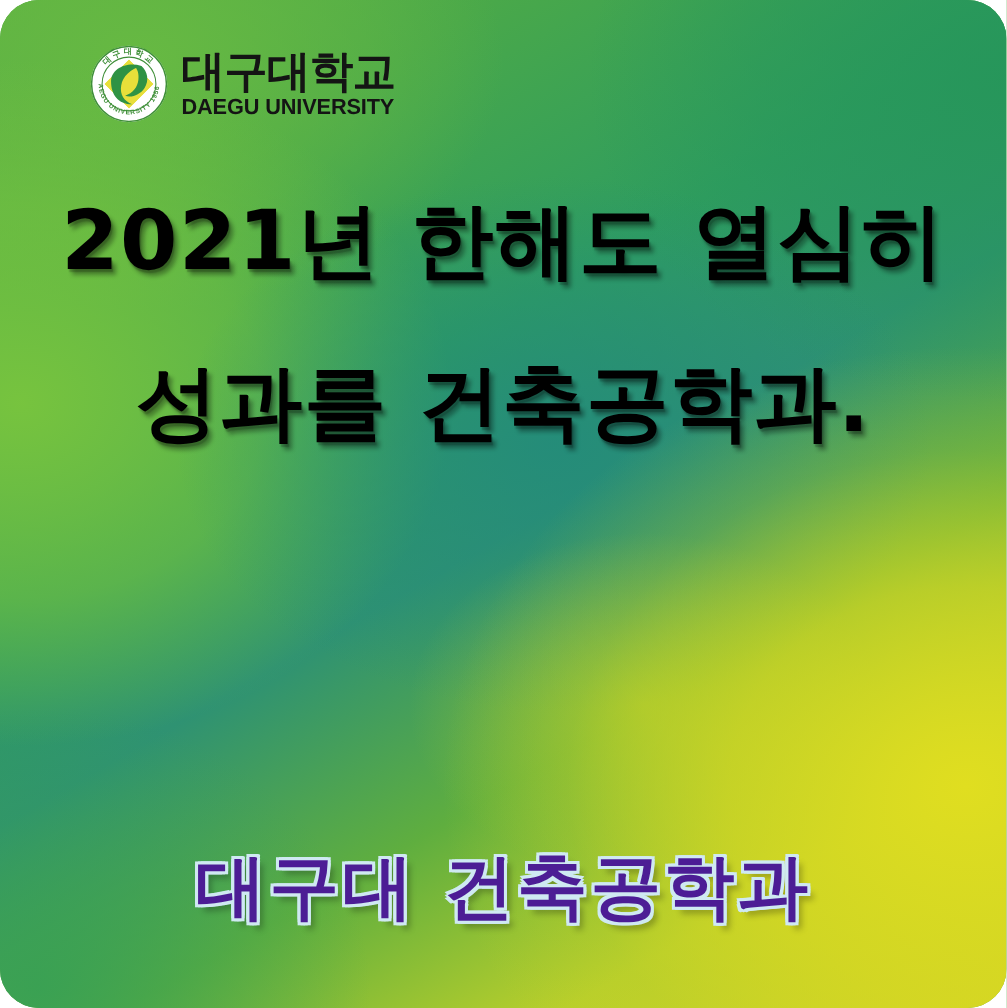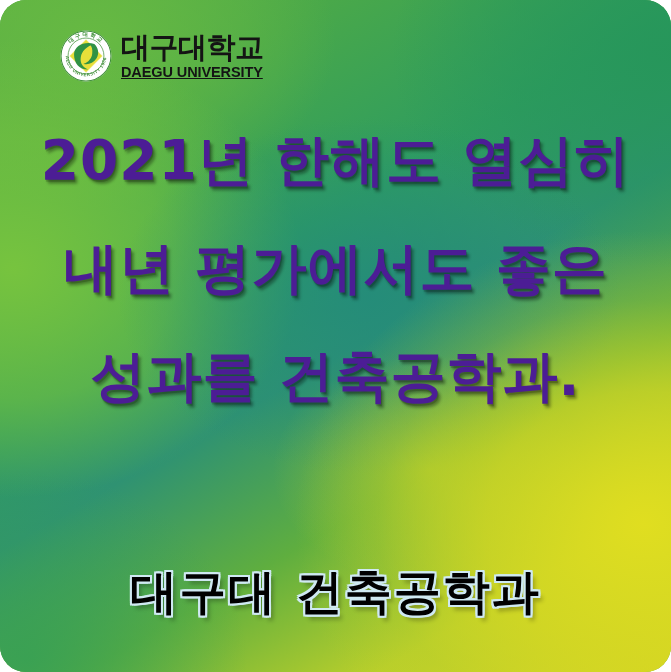--- a/index.html
+++ b/index.html
@@ -129,37 +129,36 @@
     line-height: 1.02;
   }
   .wordmark-en {
     font-family: "Liberation Sans", "DejaVu Sans", sans-serif;
     font-size: 14.5px;
     font-weight: 700;
     color: #141414;
     letter-spacing: -0.1px;
     white-space: nowrap;
     margin-top: 2px;
-    text-decoration: underline;
   }
 
   
   #headline {
     position: absolute;
     left: 0;
     right: 0;
     top: 106px;
     z-index: 4;
     display: flex;
     flex-direction: column;
   }
 
   .line {
     text-align: center;
-    color: #4c1d95;
+    color: #000000;
     font-family: "DejaVu Sans", "Liberation Sans", sans-serif;
     font-weight: 700;
     font-size: 55px;
     line-height: 108px;
     height: 108px;
     letter-spacing: 1px;
     white-space: nowrap;
     text-shadow:
       3px 4px 3px rgba(0,0,0,0.33),
       1px 2px 1px rgba(0,0,0,0.22);
@@ -175,21 +174,21 @@
     left: 0;
     right: 0;
     top: 560px;
     z-index: 4;
     text-align: center;
     font-family: "DejaVu Sans", "Liberation Sans", sans-serif;
     font-weight: 700;
     font-size: 47px;
     line-height: 64px;
     letter-spacing: 2px;
-    color: #000000;
+    color: #4c1d95;
     white-space: nowrap;
     text-shadow:
       -2px -2px 0 #cfe9f2,
        2px -2px 0 #cfe9f2,
       -2px  2px 0 #cfe9f2,
        2px  2px 0 #cfe9f2,
        0px -2px 0 #cfe9f2,
        0px  2px 0 #cfe9f2,
       -2px  0px 0 #cfe9f2,
        2px  0px 0 #cfe9f2,
@@ -242,19 +241,18 @@
 
     <div class="wordmark">
       <span class="wordmark-ko">대구대학교</span>
       <span class="wordmark-en">DAEGU UNIVERSITY</span>
     </div>
 
   </div>
 
   <div id="headline">
     <div class="line line-1">2021년 한해도 열심히</div>
-    <div class="line line-3">내년 평가에서도 좋은</div>
     <div class="line line-4">성과를 건축공학과.</div>
   </div>
 
   <div id="signature">대구대 건축공학과</div>
 
 </div>
 
 </body></html>

